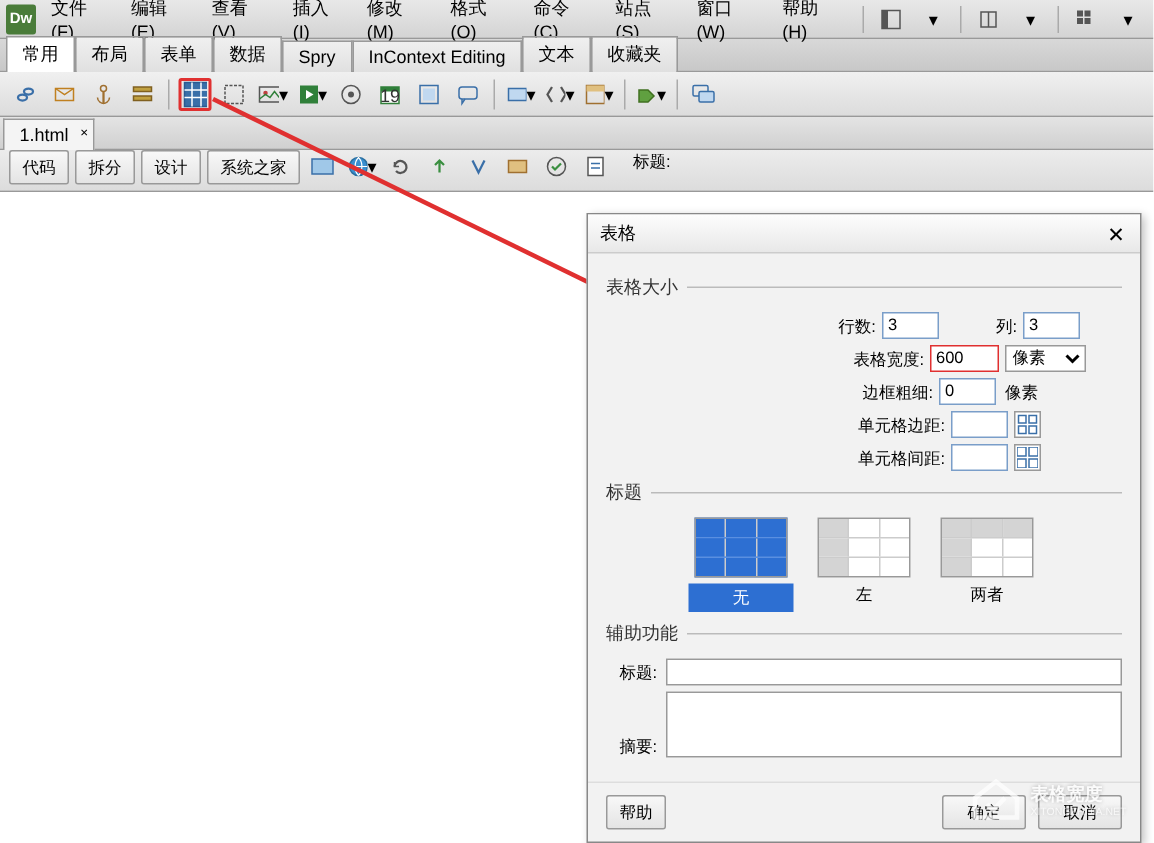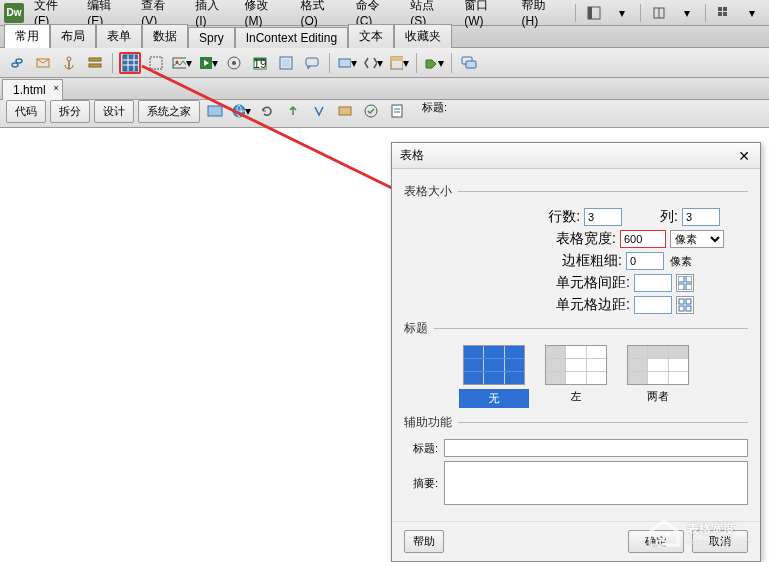--- a/index.html
+++ b/index.html
@@ -26,21 +26,21 @@
 .title-input{width:180px;height:18px;border:1px solid #7a9ec9;padding:0 4px;font-size:11px}
 .canvas{position:absolute;top:128px;left:0;right:0;bottom:0;background:#fff}
 .arrow-svg{position:absolute;top:60px;left:130px;pointer-events:none;z-index:5}
 .dialog{position:absolute;right:8px;top:142px;width:370px;background:#f2f2f2;border:1px solid #888;box-shadow:2px 2px 6px rgba(0,0,0,0.25);z-index:10}
 .dlg-title{height:26px;background:linear-gradient(#fdfdfd,#e8e8e8);border-bottom:1px solid #ccc;display:flex;align-items:center;padding:0 8px;font-size:12px}
 .dlg-close{margin-left:auto;width:16px;height:16px;cursor:pointer;font-size:14px;display:flex;align-items:center;justify-content:center}
 .dlg-body{padding:8px 12px 12px}
 .fieldset-label{display:flex;align-items:center;margin:6px 0 8px;font-size:11px;color:#333}
 .fieldset-label .line{flex:1;height:1px;background:#bbb;margin-left:6px}
 .form-row{display:flex;align-items:center;justify-content:flex-end;margin:4px 0;gap:4px}
-.form-row label{font-size:14px;text-align:right}
+.form-row label{font-size:11px;text-align:right}
 .num-input{width:38px;height:18px;border:1px solid #7a9ec9;padding:0 3px;font-size:11px;text-align:left}
 .unit{font-size:11px;margin-left:2px;width:42px}
 .sel{width:54px;height:18px;border:1px solid #999;font-size:11px;background:#fff}
 .sq-icon{width:18px;height:18px;border:1px solid #999;background:#fff;display:inline-flex;align-items:center;justify-content:center;cursor:pointer}
 .sq-icon svg{width:14px;height:14px}
 .head-opts{display:flex;gap:12px;justify-content:center;margin:8px 0 4px}
 .head-opt{width:70px;text-align:center;cursor:pointer}
 .head-box{width:62px;height:40px;margin:0 auto 4px;border:1px solid #999;background:#fff;display:flex;flex-direction:column}
 .head-opt.sel-opt .head-box{background:#2d6fd2}
 .head-opt.sel-opt .hb-row{background:#2d6fd2;border-color:#5a8fe0}
@@ -306,45 +306,45 @@
       <select class="sel"><option>像素</option></select>
       <span style="width:20px"></span>
     </div>
     <div class="form-row">
       <label>边框粗细:</label>
       <input class="num-input" value="0" style="">
       <span class="unit">像素</span>
       <span style="width:32px"></span>
     </div>
     <div class="form-row">
+      <label>单元格边距:</label>
+      <input class="num-input" value="" style="">
+      <span class="sq-icon">
+          <svg>
+            <rect x="1" y="1" width="5" height="5" fill="none" stroke="#3a6fa8"></rect>
+            <rect x="8" y="1" width="5" height="5" fill="none" stroke="#3a6fa8"></rect>
+            <rect x="1" y="8" width="5" height="5" fill="none" stroke="#3a6fa8"></rect>
+            <rect x="8" y="8" width="5" height="5" fill="none" stroke="#3a6fa8"></rect>
+          </svg>
+        </span>
+      <span style="width:50px"></span>
+    </div>
+    <div class="form-row">
       <label>单元格间距:</label>
       <input class="num-input" value="" style="">
       <span class="sq-icon">
           <svg>
             <rect x="0" y="0" width="6" height="6" fill="none" stroke="#3a6fa8"></rect>
             <rect x="8" y="0" width="6" height="6" fill="none" stroke="#3a6fa8"></rect>
             <rect x="0" y="8" width="6" height="6" fill="none" stroke="#3a6fa8"></rect>
             <rect x="8" y="8" width="6" height="6" fill="none" stroke="#3a6fa8"></rect>
           </svg>
         </span>
       <span style="width:50px"></span>
     </div>
-    <div class="form-row">
-      <label>单元格边距:</label>
-      <input class="num-input" value="" style="">
-      <span class="sq-icon">
-          <svg>
-            <rect x="1" y="1" width="5" height="5" fill="none" stroke="#3a6fa8"></rect>
-            <rect x="8" y="1" width="5" height="5" fill="none" stroke="#3a6fa8"></rect>
-            <rect x="1" y="8" width="5" height="5" fill="none" stroke="#3a6fa8"></rect>
-            <rect x="8" y="8" width="5" height="5" fill="none" stroke="#3a6fa8"></rect>
-          </svg>
-        </span>
-      <span style="width:50px"></span>
-    </div>
 
     <div class="fieldset-label">
         <span>标题</span>
         <div class="line"></div>
       </div>
     <div class="head-opts">
       <div class="head-opt sel-opt">
         <div class="head-box">
             <div class="hb-row">
               <div class="hb-cell"></div>
@@ -407,21 +407,21 @@
     </div>
 
     <div class="fieldset-label">
         <span>辅助功能</span>
         <div class="line"></div>
       </div>
     <div class="aux-row">
       <label>标题:</label>
       <input class="aux-input" value="" style="">
     </div>
-    <div class="aux-row" style="align-items:center">
+    <div class="aux-row" style="align-items:flex-end">
       <label>摘要:</label>
       <textarea class="aux-ta" style=""></textarea>
     </div>
   </div>
   <div class="dlg-footer">
     <button class="btn">帮助</button>
     <span style="flex:1"></span>
     <button class="btn" style="min-width:56px">确定</button>
     <button class="btn" style="min-width:56px">取消</button>
   </div>

